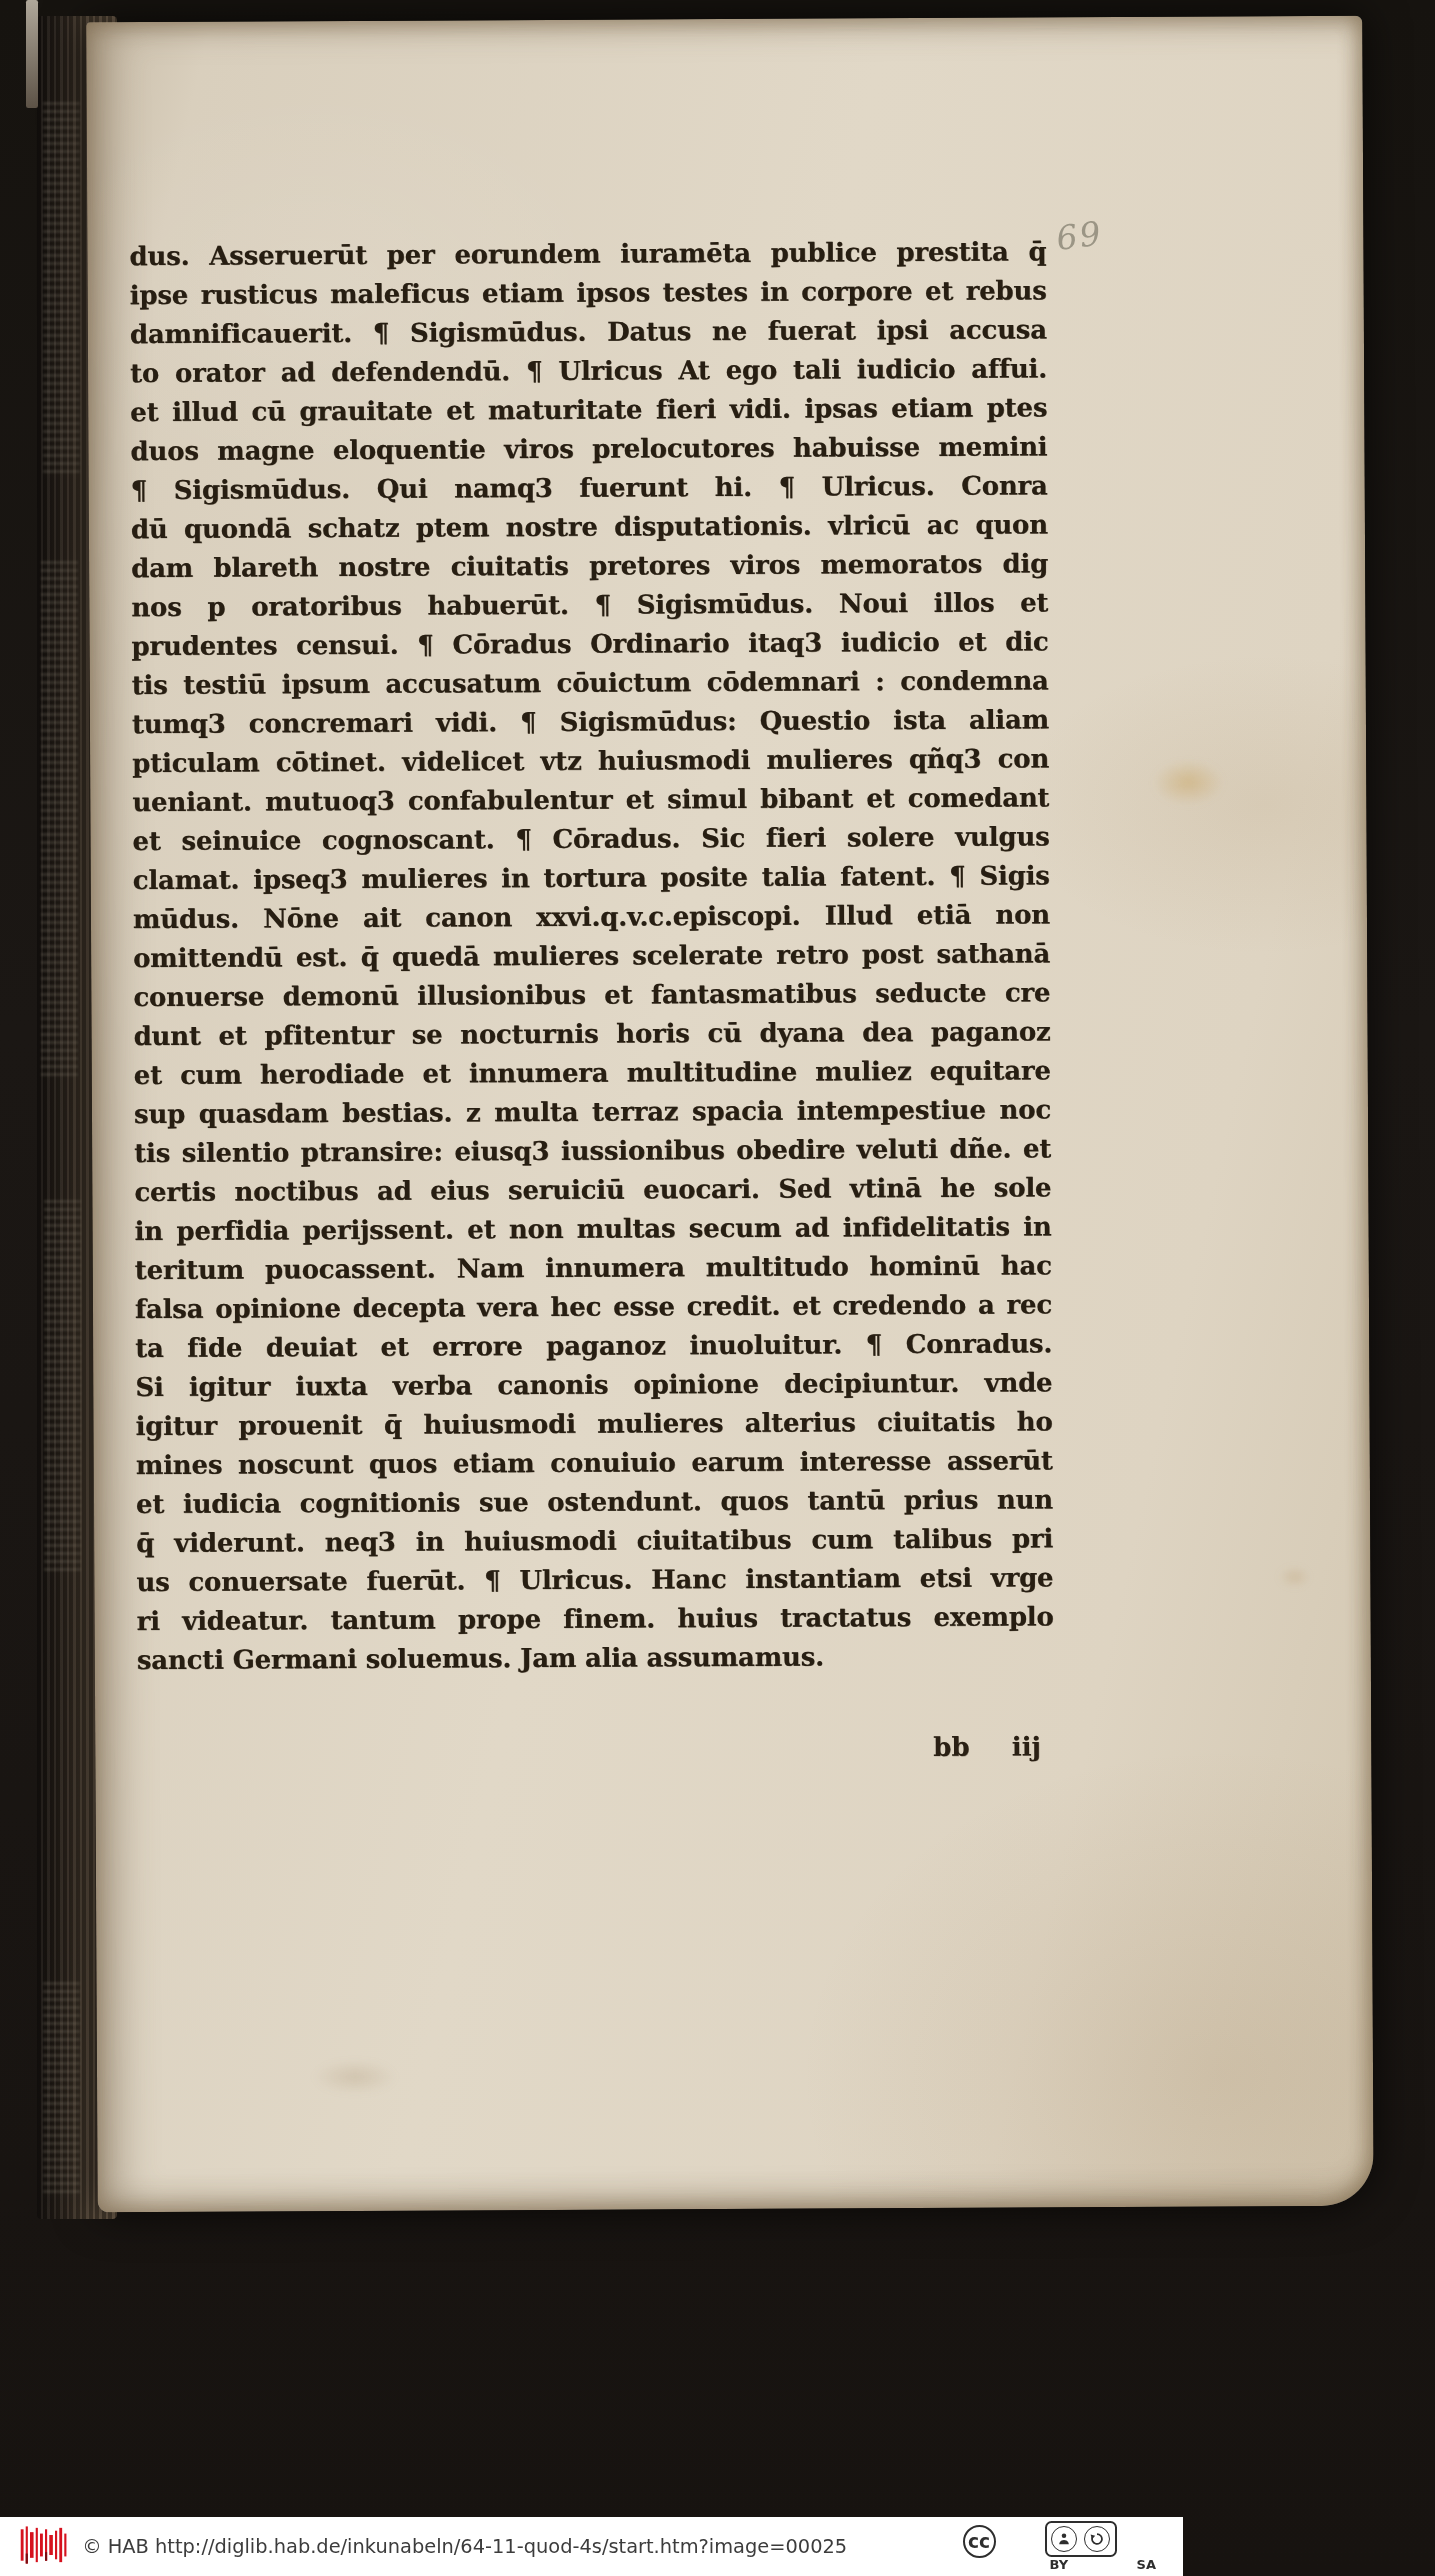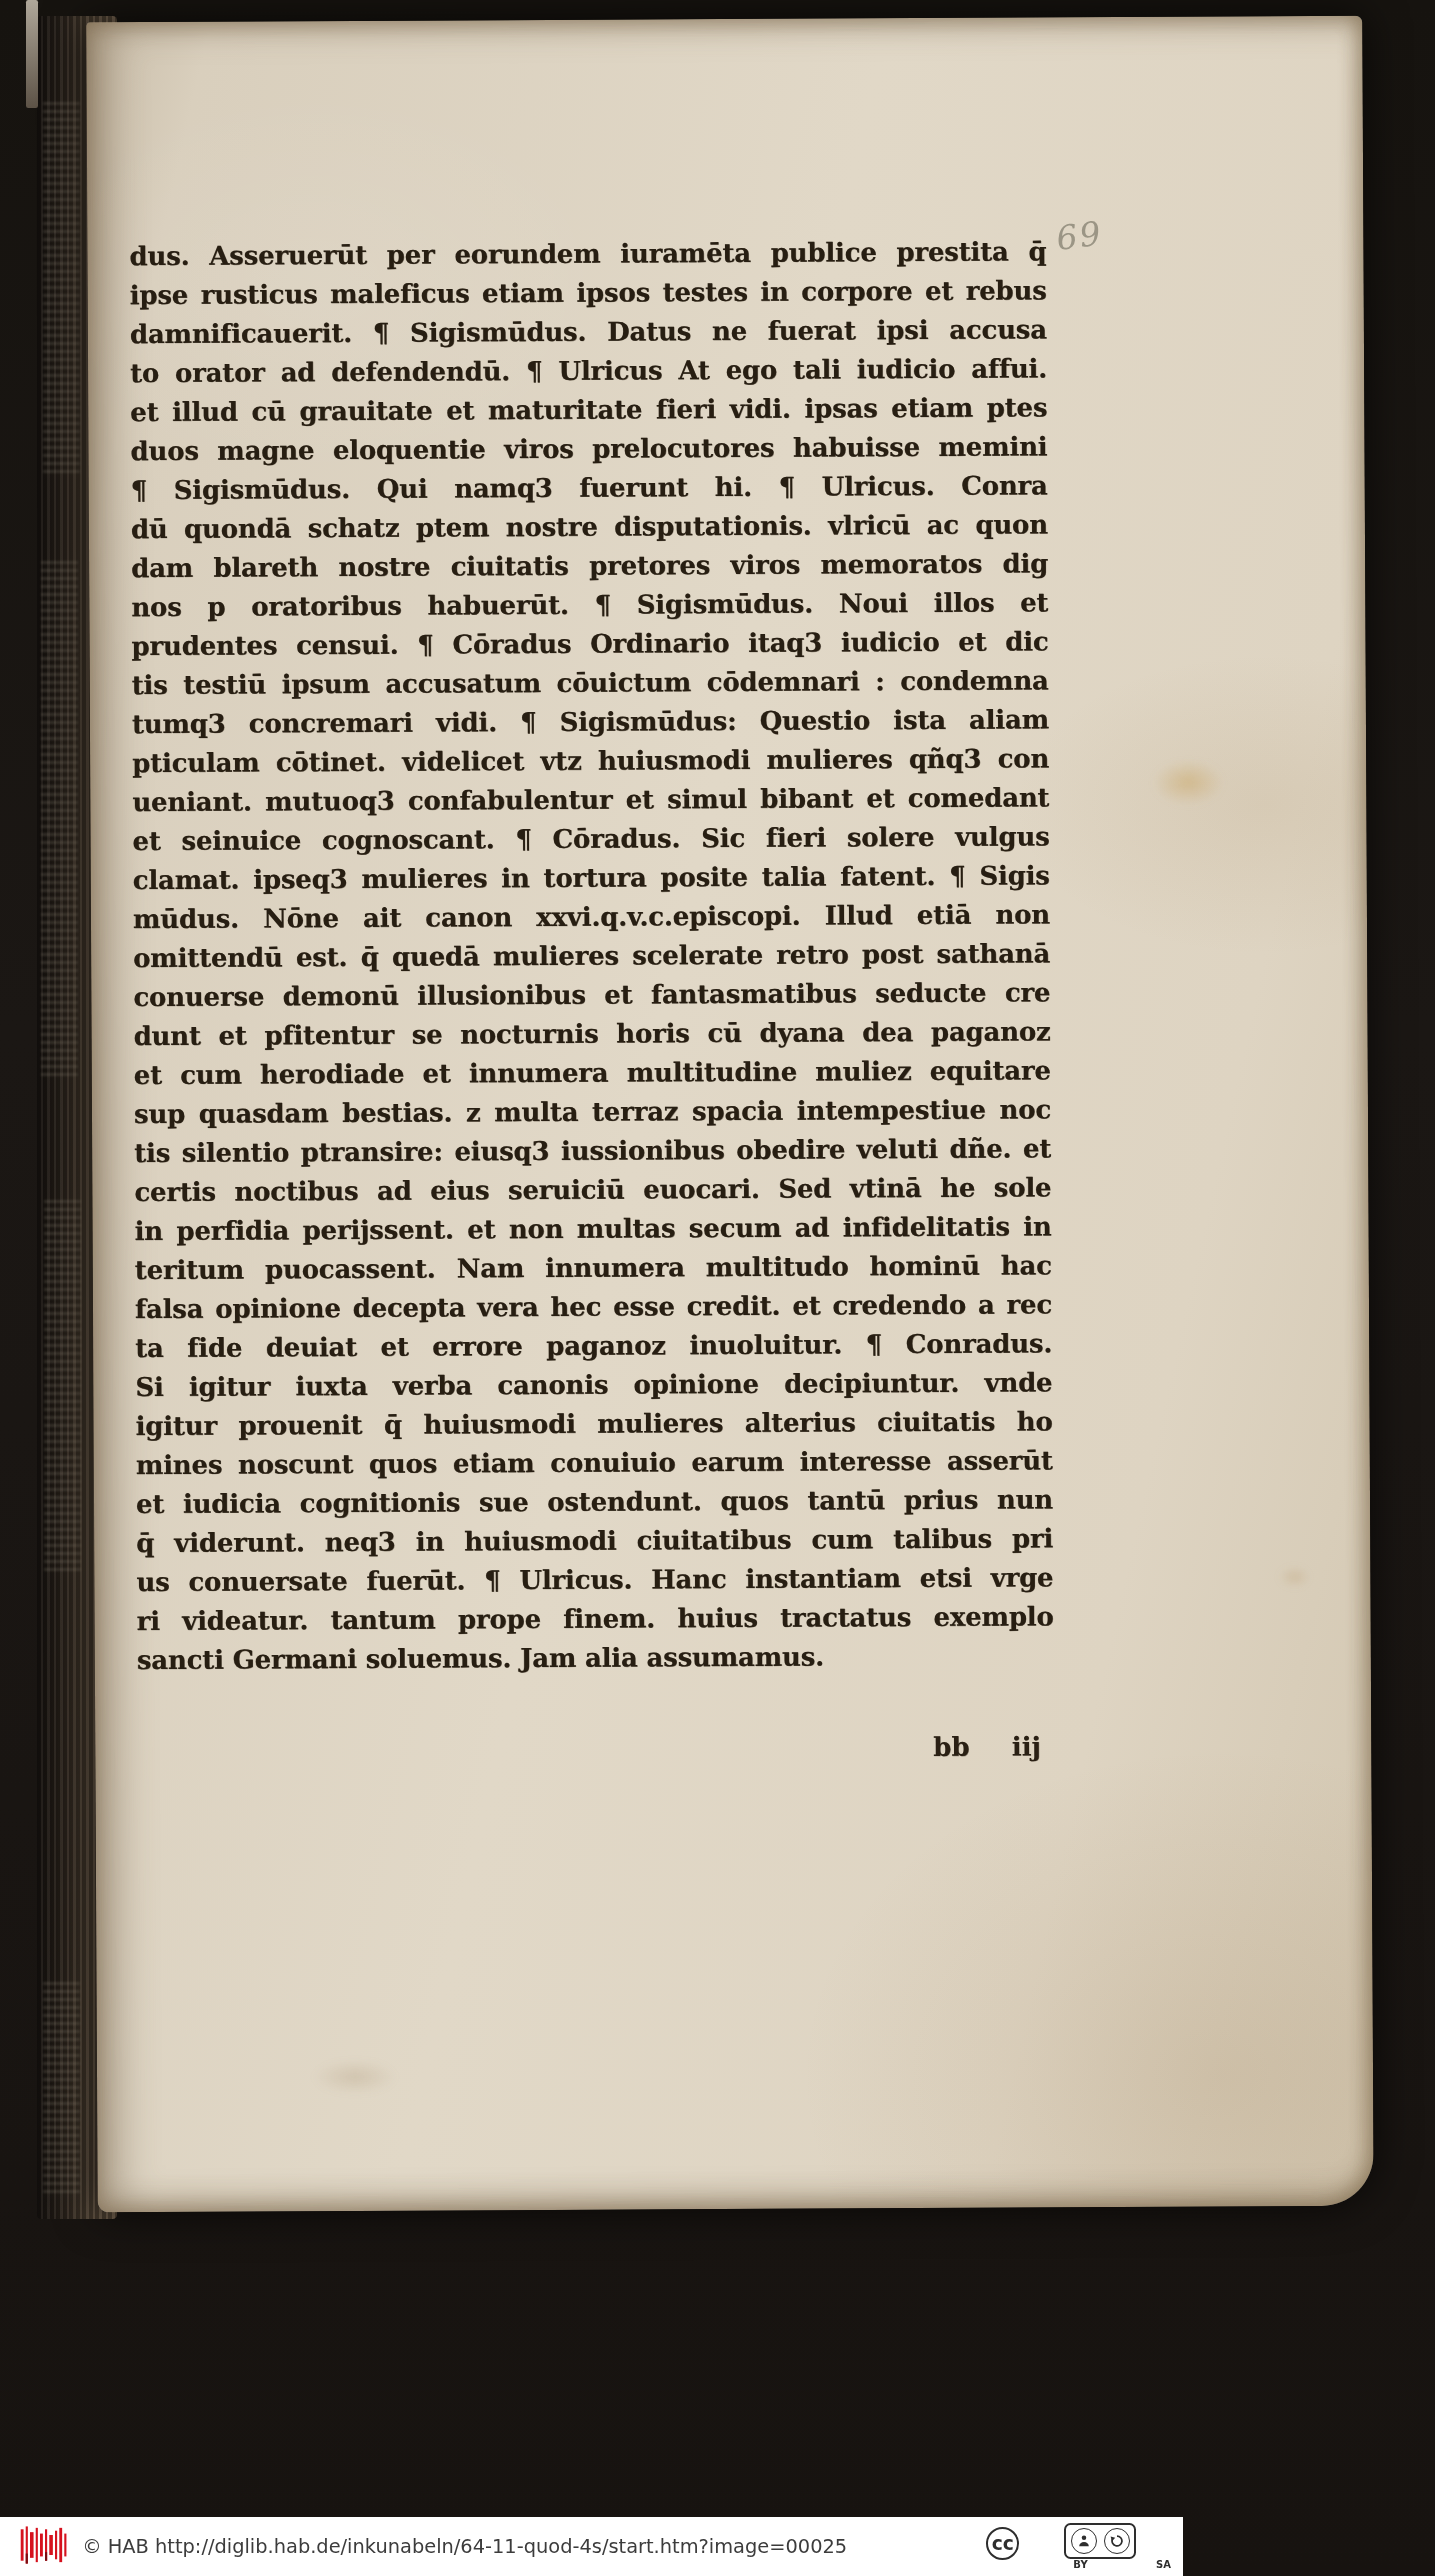--- a/index.html
+++ b/index.html
@@ -81,37 +81,37 @@
     background:radial-gradient(ellipse, rgba(140,110,70,.18), transparent 70%);}
   
   #footer{
     position:absolute;left:0;top:2517px;width:1183px;height:59px;z-index:5;
     background:#ffffff;display:flex;align-items:center;
     font-family:"DejaVu Sans", sans-serif;
   }
   #hab-logo{margin-left:18.7px;flex:0 0 auto;}
   #copyright{margin-left:11.5px;font-size:19.4px;color:#3c3c3c;white-space:nowrap;}
   #footer-spacer{flex:1;}
-  #license{display:flex;align-items:flex-start;gap:10px;margin-right:12px;}
+  #license{display:flex;align-items:flex-start;gap:10px;margin-right:27px;}
   .cc-circle{
     width:33px;height:33px;border:2.2px solid #2e2e2e;border-radius:50%;
     display:flex;align-items:center;justify-content:center;
     font-weight:bold;font-size:18.7px;color:#2e2e2e;box-sizing:border-box;margin-top:4.3px;
   }
   #license-box-wrap{display:flex;flex-direction:column;align-items:center;}
   #license-box{
     width:72px;height:36px;border:2.2px solid #2e2e2e;border-radius:6.5px;
     display:flex;align-items:center;justify-content:center;gap:7.2px;box-sizing:border-box;
   }
   .mini-circle{
     width:26px;height:26px;border:1.8px solid #2e2e2e;border-radius:50%;
     display:flex;align-items:center;justify-content:center;box-sizing:border-box;
   }
   #license-labels{display:flex;gap:24.4px;margin-top:0.7px;}
-  #license-labels span{font-size:10px;font-weight:bold;color:#2e2e2e;padding-left:44px;}
+  #license-labels span{font-size:13px;font-weight:bold;color:#2e2e2e;padding-left:44px;}
 </style>
 </head>
 <body>
 
 <div id="stage">
 
   <div id="gutter">
     <div class="bleed" id="bleed-1"></div>
     <div class="bleed" id="bleed-2"></div>
     <div class="bleed" id="bleed-3"></div>

